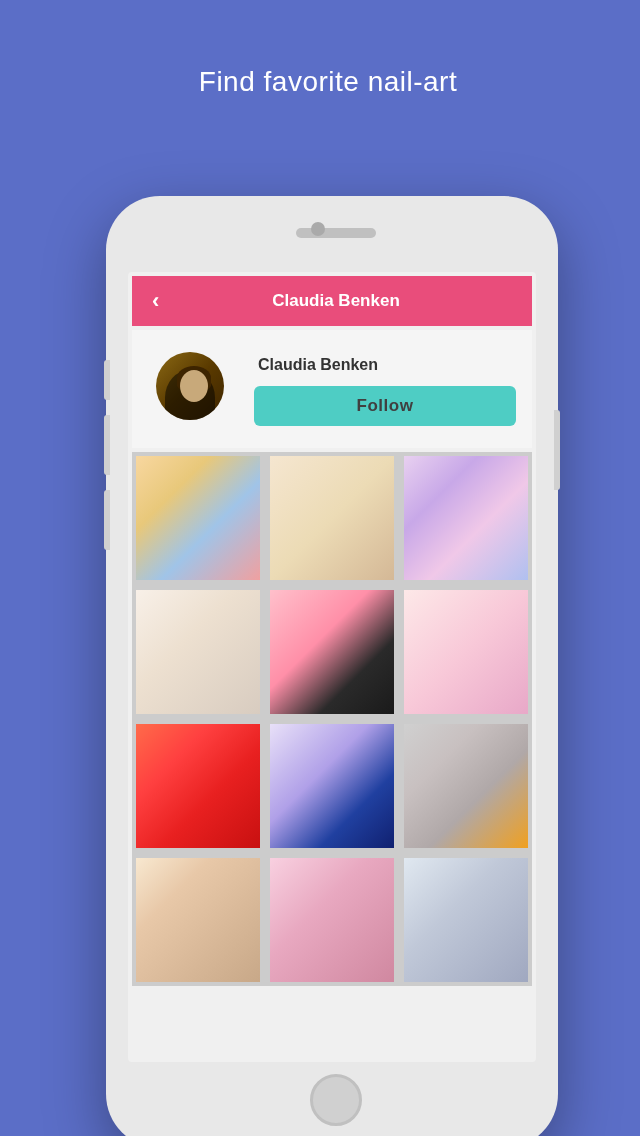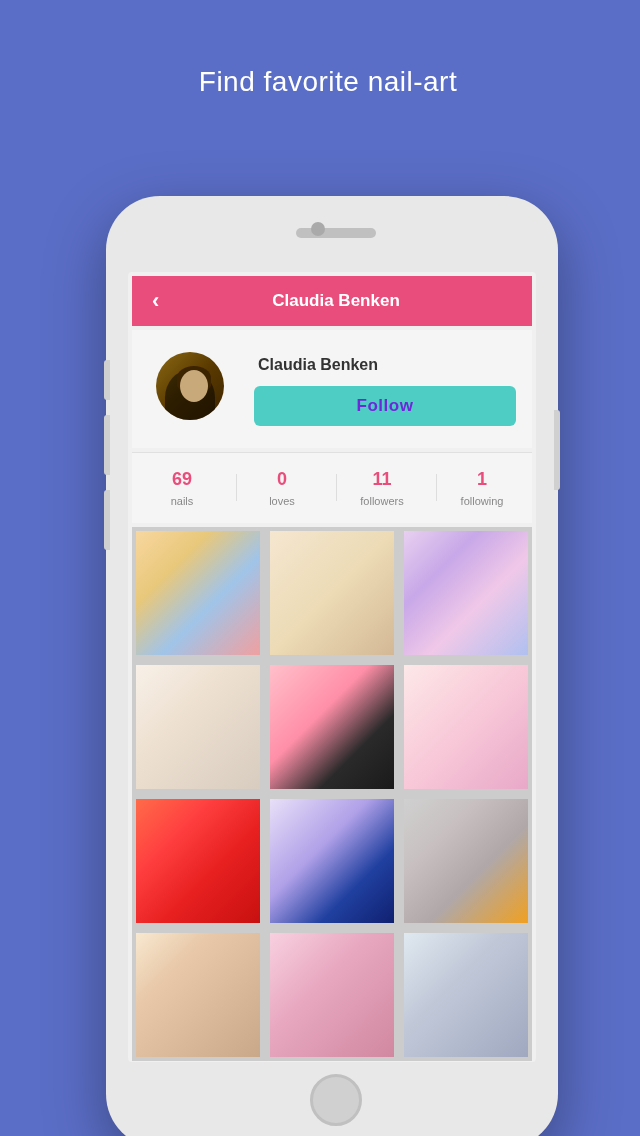--- a/index.html
+++ b/index.html
@@ -232,21 +232,21 @@
     .flag-red { flex: 1; background: #DD0000; }
     .flag-gold { flex: 1; background: #FFCE00; }
 
     .follow-btn {
       display: block;
       width: 100%;
       height: 40px;
       background: #4ecdc4;
       border: none;
       border-radius: 6px;
-      color: #6d28d9;
+      color: #404040;
       font-size: 17px;
       font-weight: 600;
       cursor: pointer;
       letter-spacing: 0.5px;
     }
 
     .stats-row {
       background: #f5f5f5;
       display: flex;
       border-top: 1px solid #e0e0e0;
@@ -347,38 +347,20 @@
             <span class="flag">
               <span class="flag-black"></span>
               <span class="flag-red"></span>
               <span class="flag-gold"></span>
             </span>
           </div>
           <button class="follow-btn">Follow</button>
         </div>
       </div>
 
-      <div class="stats-row">
-        <div class="stat-item">
-          <div class="stat-number">69</div>
-          <div class="stat-label">nails</div>
-        </div>
-        <div class="stat-item">
-          <div class="stat-number">0</div>
-          <div class="stat-label">loves</div>
-        </div>
-        <div class="stat-item">
-          <div class="stat-number">11</div>
-          <div class="stat-label">followers</div>
-        </div>
-        <div class="stat-item">
-          <div class="stat-number">1</div>
-          <div class="stat-label">following</div>
-        </div>
-      </div>
 
       <div class="grid-container">
         <div class="grid-cell nail-1"></div>
         <div class="grid-cell nail-2"></div>
         <div class="grid-cell nail-3"></div>
         <div class="grid-cell nail-4"></div>
         <div class="grid-cell nail-5"></div>
         <div class="grid-cell nail-6"></div>
         <div class="grid-cell nail-7"></div>
         <div class="grid-cell nail-8"></div>

